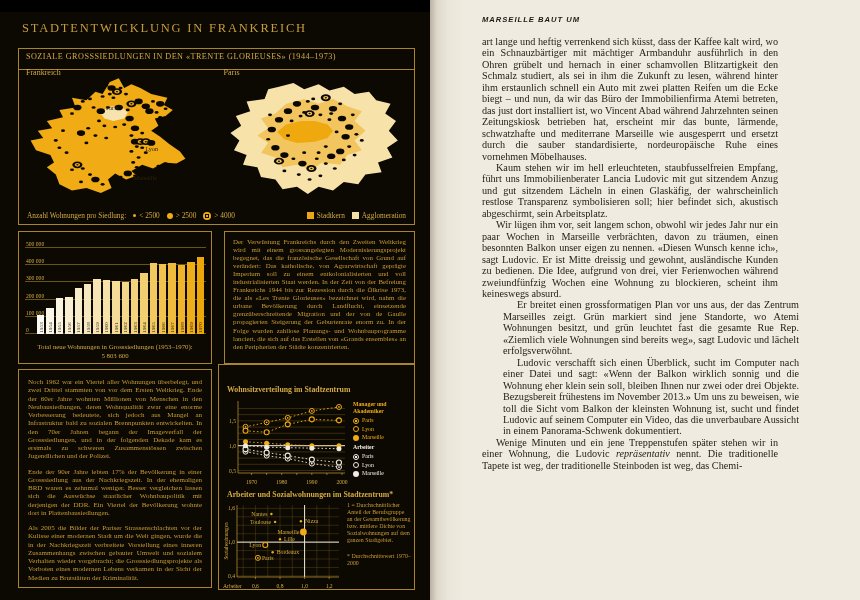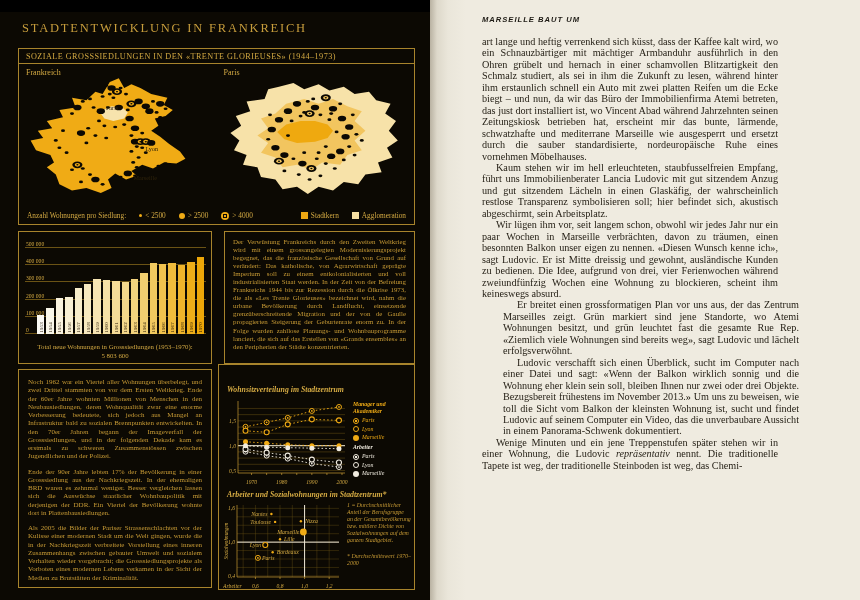--- a/index.html
+++ b/index.html
@@ -8,30 +8,30 @@
   }
   *{box-sizing:border-box;margin:0;padding:0;}
   body{width:860px;height:600px;position:relative;overflow:hidden;background:#000;
        font-family:"Liberation Serif",serif;}
   
   .page-left{position:absolute;left:0;top:12px;width:478px;height:600px;background:var(--bg);}
   .main-title{position:absolute;left:22px;top:9px;font-size:12.5px;letter-spacing:1.8px;
               color:#c79d3c;white-space:nowrap;}
   .panel{position:absolute;border:1px solid var(--border);overflow:hidden;}
   .panel-titlebar{border-bottom:1px solid var(--border);color:var(--gold-title);
-                  font-size:8.2px;letter-spacing:.45px;padding:3px 7px 2px;white-space:nowrap;}
+                  font-size:8.2px;letter-spacing:.45px;padding:3px 7px 8px;white-space:nowrap;}
   .panel-maps{left:18px;top:36px;width:397px;height:177px;}
   .maps-row{position:absolute;left:0;top:16px;right:0;height:138px;display:flex;}
   .map-cell{position:relative;width:50%;height:100%;}
   .map-label{position:absolute;left:7px;top:3px;font-size:8px;color:var(--gold-title);z-index:2;}
   .map-cell svg{position:absolute;left:8px;top:12px;width:180px;height:122px;}
   .city-label{position:absolute;font-size:6.2px;color:#2f230b;z-index:3;}
   .maps-legend{position:absolute;left:8px;right:8px;bottom:4px;display:flex;
                justify-content:space-between;align-items:center;font-size:7.3px;color:var(--gold-title);}
-  .leg-dots,.leg-areas{display:flex;align-items:center;gap:13px;}
+  .leg-dots,.leg-areas{display:flex;align-items:center;gap:7px;}
   .leg-item{display:flex;align-items:center;gap:3px;white-space:nowrap;}
   .sym{display:inline-block;border-radius:50%;}
   .sym-dot-s{width:3px;height:3px;background:var(--gold-bright);}
   .sym-dot-m{width:6px;height:6px;background:var(--gold-bright);}
   .sym-dot-ring{width:8px;height:8px;
      background:radial-gradient(circle,#f0ab15 0 1.3px,#0c0903 1.3px 2.2px,#f0ab15 2.2px 4px);}
   .sym-sq{width:7px;height:7px;border-radius:0;}
   .panel-bar{left:18px;top:219px;width:194px;height:133px;}
   .bar-plot{position:absolute;left:6px;right:5px;top:10px;height:92px;}
   .grid{position:absolute;left:0;right:0;height:1px;background:#6b5315;}
@@ -42,21 +42,21 @@
   .bar-year{position:absolute;left:50%;bottom:1px;transform:translateX(-50%) rotate(180deg);
             writing-mode:vertical-rl;font-size:5px;color:#231503;letter-spacing:.2px;}
   .bar-caption{position:absolute;left:4px;right:4px;bottom:3px;text-align:center;
                font-size:6.8px;line-height:8.4px;color:var(--gold-title);}
   .panel-desc{left:224px;top:219px;width:191px;height:133px;padding:6px 8px;}
   .panel-desc p{font-size:6.9px;line-height:8.05px;color:var(--gold);text-align:justify;hyphens:auto;}
   .panel-history{left:18px;top:357px;width:194px;height:219px;padding:8px 9px;}
   .panel-history p{font-size:7px;line-height:8.25px;color:var(--gold);text-align:justify;
                    hyphens:auto;margin-bottom:7px;}
   .panel-status{left:218px;top:352px;width:197px;height:226px;}
-  .status-content{position:absolute;top:16px;left:0;right:0;bottom:0;font-style:italic;}
+  .status-content{position:absolute;top:16px;left:0;right:0;bottom:0;}
   .chart-subtitle{position:absolute;font-size:7.8px;font-weight:bold;color:var(--gold-title);
                   white-space:nowrap;}
   #c1-title{top:4px;left:8px;} #c2-title{top:109px;left:8px;}
   #chart1{position:absolute;top:16px;left:6px;} #chart2{position:absolute;top:121px;left:4px;}
   .line-legend{position:absolute;top:17px;left:134px;width:60px;font-size:5.8px;line-height:7px;}
   .lg-title{margin:3px 0 2px;font-weight:bold;}
   .lg-row{display:flex;align-items:center;gap:3px;margin:1.5px 0;}
   .mk{display:inline-block;width:6px;height:6px;border-radius:50%;flex:0 0 auto;}
   .notes{position:absolute;top:121px;left:128px;width:64px;font-size:5.9px;line-height:7.1px;
          color:var(--gold);}

